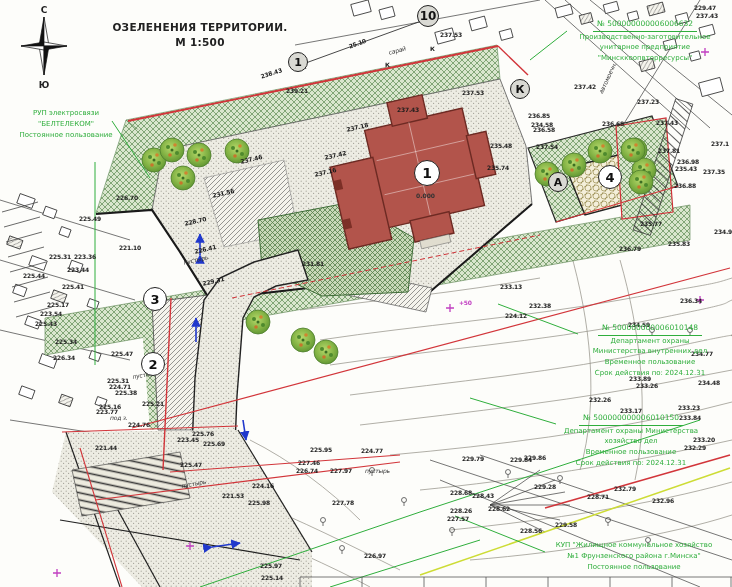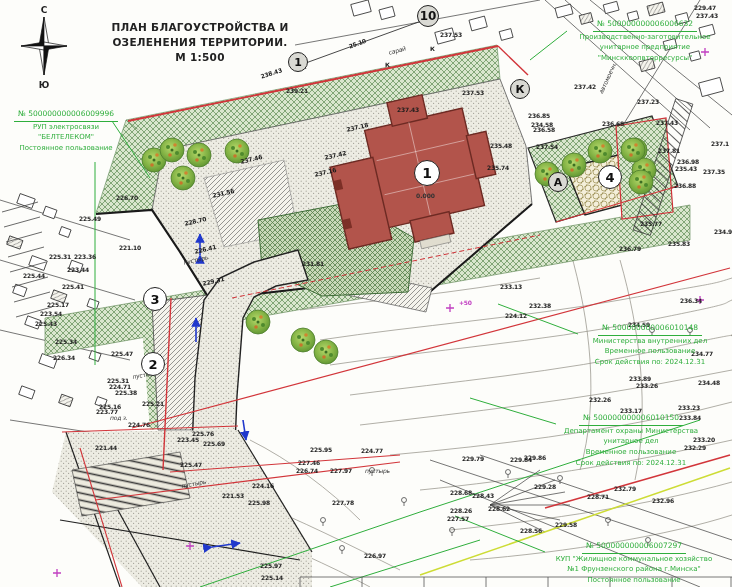--- a/index.html
+++ b/index.html
@@ -437,54 +437,52 @@
       <div class="marker" style="left: 417px; top: 5px; height: 22px; width: 22px; font-size: 12px; background: rgb(217, 217, 211);">10</div>
       <div class="marker" style="left: 414px; top: 160px; height: 26px; width: 26px; font-size: 14px; background: rgb(255, 255, 255);">1</div>
       <div class="marker" style="left: 143px; top: 287px; height: 24px; width: 24px; font-size: 13px; background: rgb(255, 255, 255);">3</div>
       <div class="marker" style="left: 141px; top: 352px; height: 24px; width: 24px; font-size: 13px; background: rgb(255, 255, 255);">2</div>
       <div class="marker" style="left: 510px; top: 79px; height: 20px; width: 20px; font-size: 11px; background: rgb(217, 217, 211);">К</div>
       <div class="marker" style="left: 548px; top: 172px; height: 20px; width: 20px; font-size: 11px; background: rgb(217, 217, 211);">А</div>
       <div class="marker" style="left: 598px; top: 165px; height: 24px; width: 24px; font-size: 13px; background: rgb(255, 255, 255);">4</div>
     </div>
 <div id="parcels-layer">
       <div class="parcel" style="left: 0px; top: 108px; width: 132px;">
-        <div><span class="parcel-number">№ 500000000006009996</span></div>
         <div class="parcel-line">РУП электросвязи</div>
         <div class="parcel-line">"БЕЛТЕЛЕКОМ"</div>
         <div class="parcel-line">Постоянное пользование</div>
       </div>
       <div class="parcel" style="left: 560px; top: 18px; width: 170px;">
         <div><span class="parcel-number">№ 500000000006006632</span></div>
         <div class="parcel-line">Производственно-заготовительное</div>
         <div class="parcel-line">унитарное предприятие</div>
         <div class="parcel-line">"Минсккоопвторресурсы"</div>
       </div>
       <div class="parcel" style="left: 570px; top: 322px; width: 160px;">
         <div><span class="parcel-number">№ 500000000006010148</span></div>
+        <div class="parcel-line">Департамент охраны</div>
         <div class="parcel-line">Министерства внутренних дел</div>
         <div class="parcel-line">Временное пользование</div>
         <div class="parcel-line">Срок действия по: 2024.12.31</div>
       </div>
       <div class="parcel" style="left: 536px; top: 412px; width: 190px;">
         <div><span class="parcel-number">№ 500000000006010150</span></div>
         <div class="parcel-line">Департамент охраны Министерства</div>
-        <div class="parcel-line">унитарное дел</div>
+        <div class="parcel-line">хозяйство дел</div>
         <div class="parcel-line">Временное пользование</div>
         <div class="parcel-line">Срок действия по: 2024.12.31</div>
       </div>
       <div class="parcel" style="left: 536px; top: 540px; width: 196px;">
-        <div><span class="parcel-number">№ 500000000006007297</span></div>
         <div class="parcel-line">КУП "Жилищное коммунальное хозяйство</div>
         <div class="parcel-line">№1 Фрунзенского района г.Минска"</div>
         <div class="parcel-line">Постоянное пользование</div>
       </div>
     </div>
 
 <div id="title-block">
-  <div>ПЛАН БЛАГОУСТРОЙСТВА И</div>
   <div>ОЗЕЛЕНЕНИЯ ТЕРРИТОРИИ.</div>
   <div>М 1:500</div>
 </div>
 
 <div id="compass">
   <div class="dir">С</div>
   <svg width="50" height="62" viewBox="0 0 50 62">
     <g stroke="#111" stroke-width="0.7">
       <polygon points="25,2 25,31 20,31" fill="#111"></polygon>
           <polygon points="25,2 25,31 30,31" fill="#fff"></polygon>

